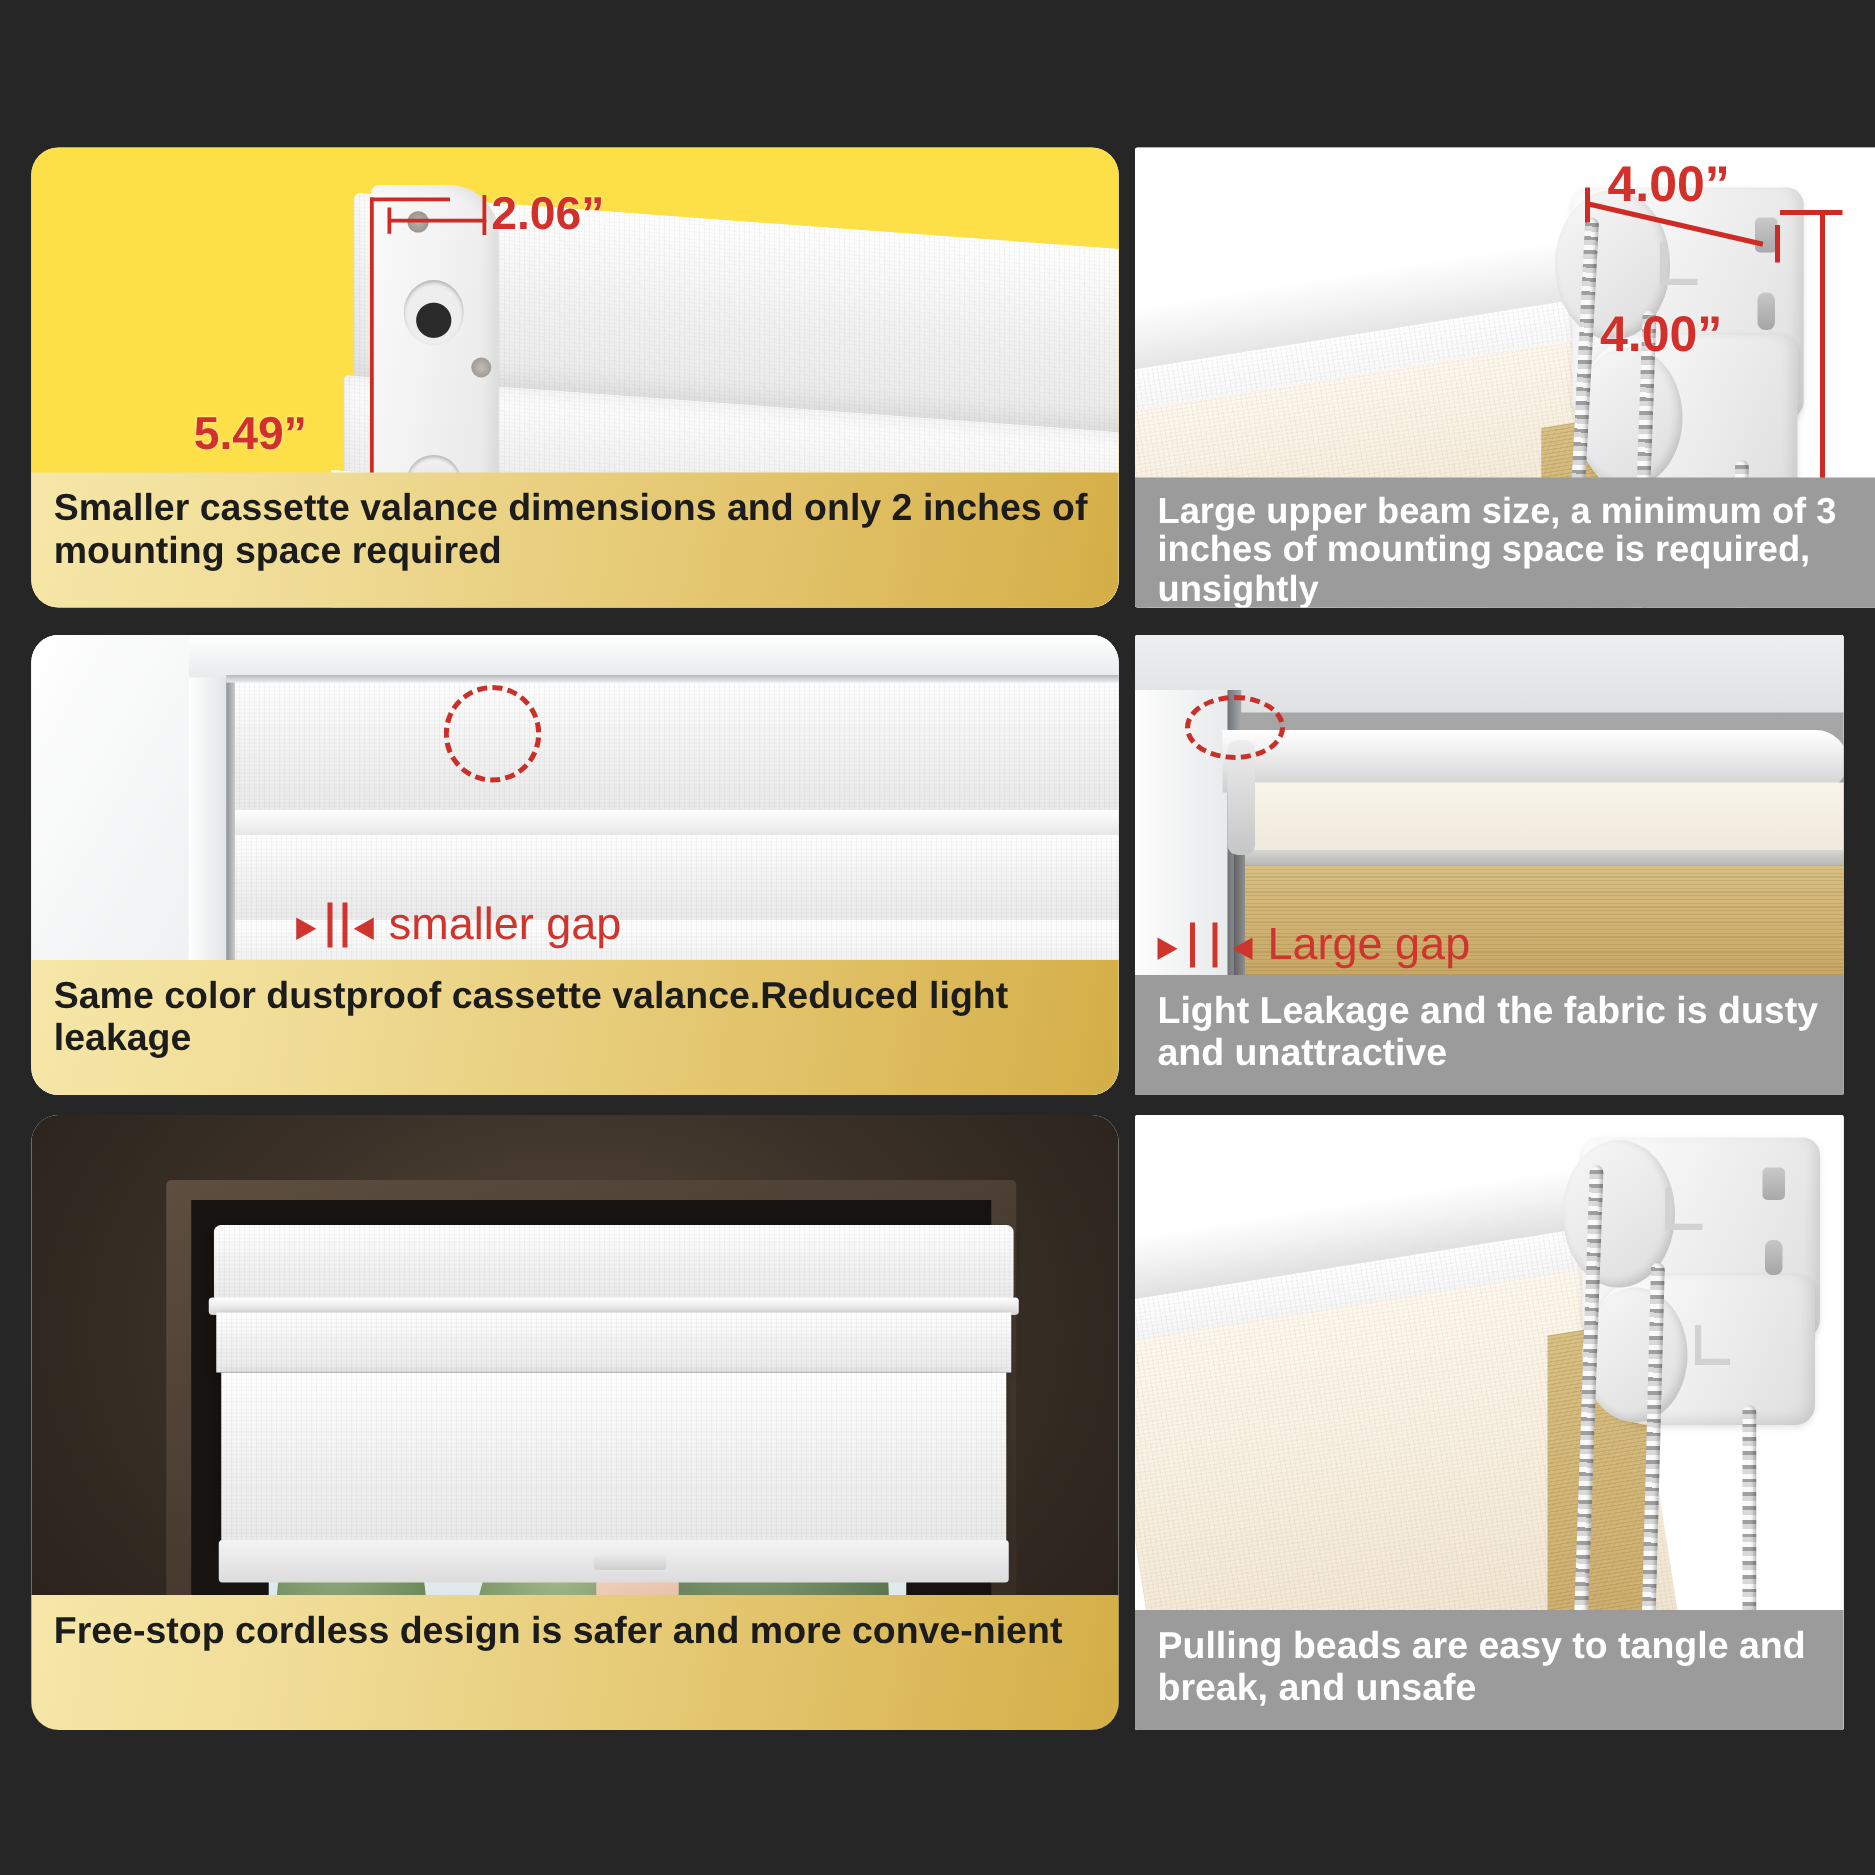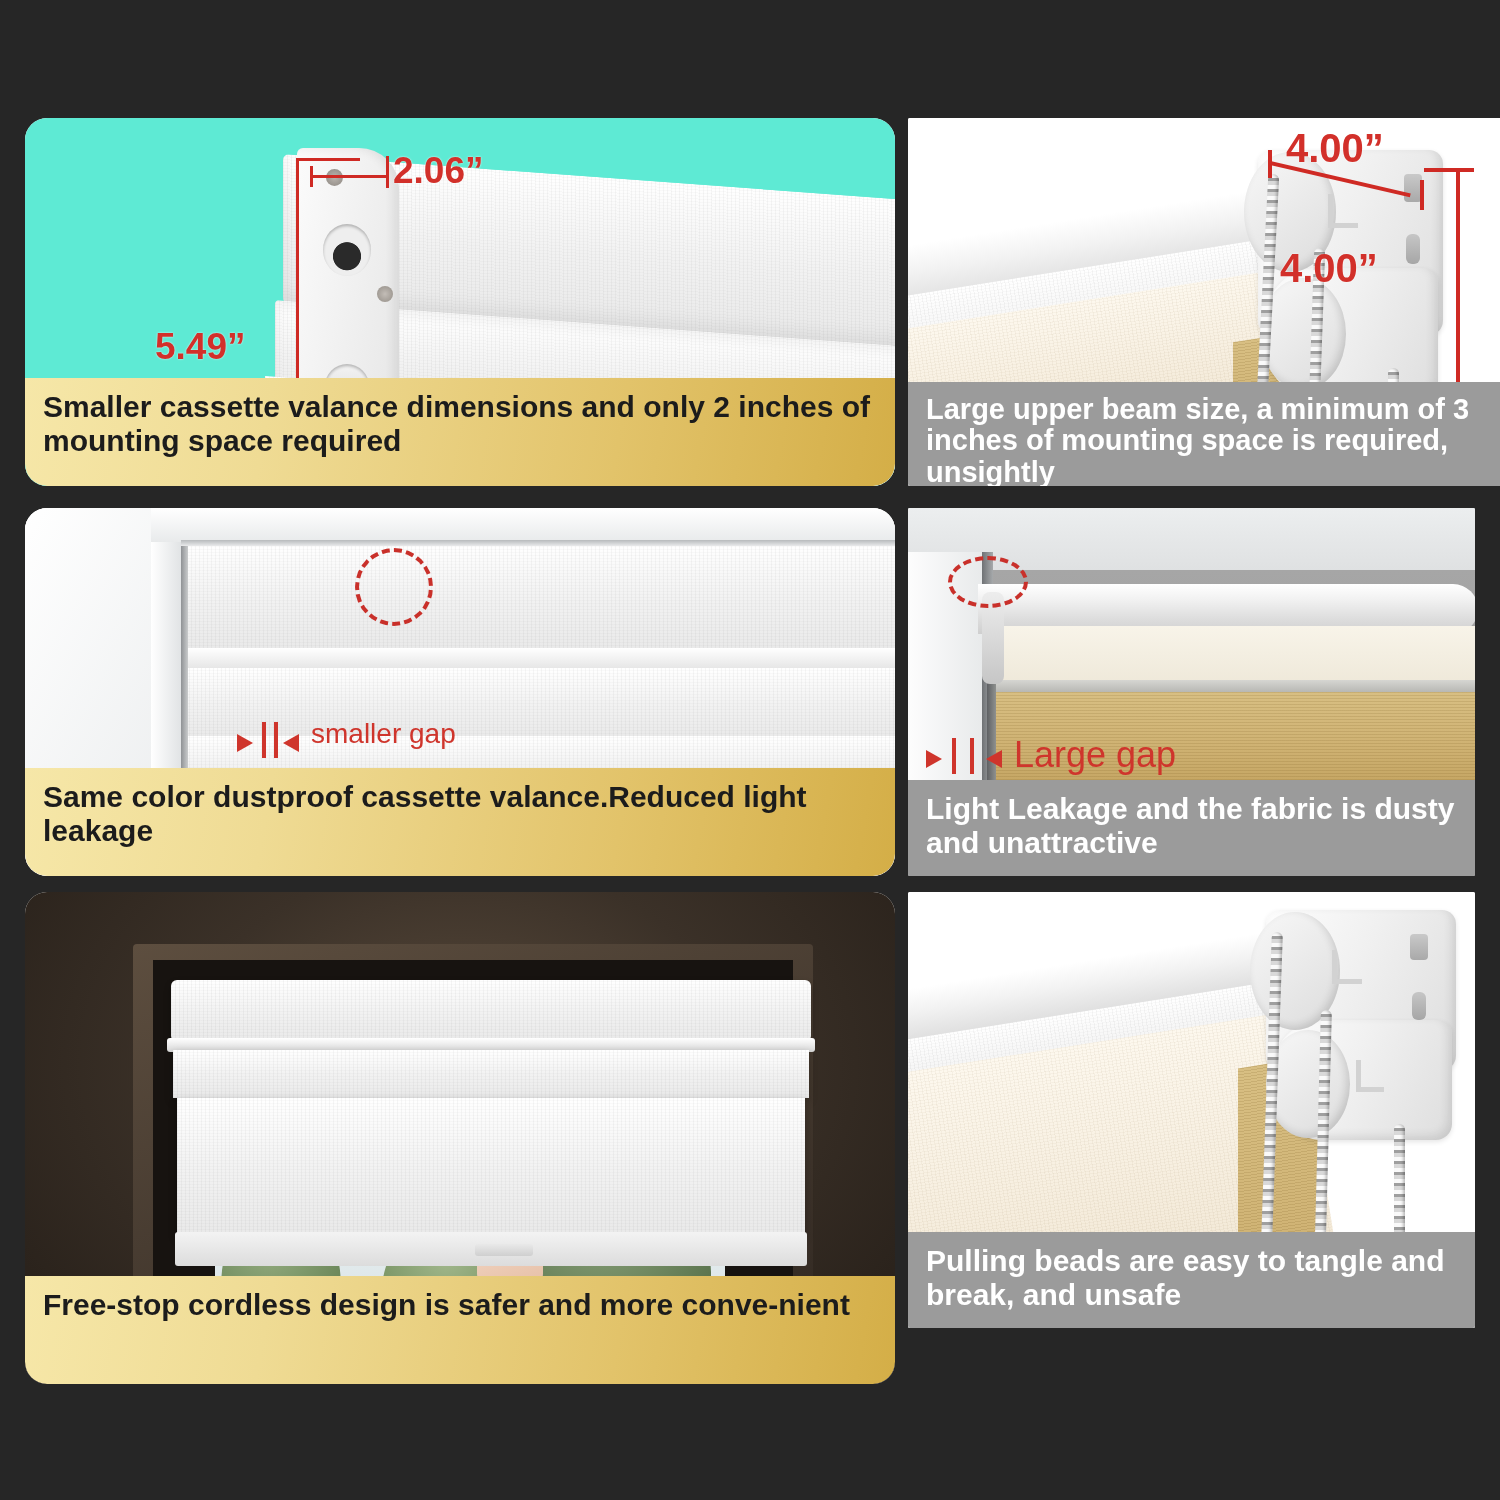--- a/index.html
+++ b/index.html
@@ -160,21 +160,21 @@
   .wf-outer { position: absolute; background: linear-gradient(120deg,#ffffff,#eceeef); }
   .wf-bevel { position: absolute; background: linear-gradient(120deg,#f7f8f9,#dfe2e4); }
 </style>
 </head>
 <body>
 
 <div id="page">
 
 
   <div class="panel left" style="left:25px;top:118px;width:870px;height:368px;">
-    <div class="photo" style="background:#5eead4;text-decoration:underline;">
+    <div class="photo" style="background:#fde047;text-decoration:underline;">
 
       <div class="p1-body tex-white" style="left:258px;top:36px;width:630px;height:150px;
                   transform:skewY(4.2deg);transform-origin:left top;"></div>
       <div class="p1-roll tex-white" style="left:250px;top:182px;width:640px;height:110px;
                   transform:skewY(4.2deg);transform-origin:left top;"></div>
       <div class="tex-white" style="position:absolute;left:240px;top:258px;width:660px;height:120px;
                   transform:skewY(4.2deg);transform-origin:left top;"></div>
 
       <div class="p1-bracket" style="left:272px;top:30px;width:102px;height:312px;"></div>
       <div class="p1-knob" style="left:298px;top:106px;width:48px;height:52px;
@@ -259,21 +259,21 @@
                   background:linear-gradient(90deg,#8f9295,#c9cbcc);"></div>
       <div style="position:absolute;left:156px;top:32px;width:718px;height:6px;
                   background:linear-gradient(180deg,#b7babc,#e9eaeb);"></div>
 
       <div class="dash-ellipse" style="left:330px;top:40px;width:78px;height:78px;"></div>
 
       <div class="arrow-r" style="left:212px;top:226px;"></div>
       <div class="tickbar" style="left:237px;top:214px;height:36px;"></div>
       <div class="tickbar" style="left:249px;top:214px;height:36px;"></div>
       <div class="arrow-l" style="left:258px;top:226px;"></div>
-      <div class="gap-label" style="left:286px;top:210px;font-size:28px;">smaller gap</div>
+      <div class="gap-label" style="left:286px;top:210px;font-size:36px;">smaller gap</div>
     </div>
 
     <div class="cap good" style="height:108px;">Same color dustproof cassette valance.Reduced light leakage</div>
   </div>
 
   <div class="panel left" style="left:25px;top:892px;width:870px;height:492px;">
     <div class="photo">
       <div class="wall"></div>
 
       <div class="win-frame" style="left:108px;top:52px;width:680px;height:440px;border-radius:4px;"></div>
@@ -335,21 +335,21 @@
       <div class="arrow-r" style="left:18px;top:242px;"></div>
       <div class="tickbar" style="left:44px;top:230px;height:36px;"></div>
       <div class="tickbar" style="left:62px;top:230px;height:36px;"></div>
       <div class="arrow-l" style="left:78px;top:242px;"></div>
       <div class="gap-label" style="left:106px;top:226px;font-size:36px;">Large gap</div>
     </div>
 
     <div class="cap bad" style="height:96px;">Light Leakage and the fabric is dusty and unattractive</div>
   </div>
 
-  <div class="panel right" style="left:908px;top:892px;width:567px;height:436px;">
+  <div class="panel right" style="left:908px;top:892px;width:567px;height:492px;">
     <div class="photo" style="background:#fff;">
 
       <div class="tube tex-white" style="left:-40px;top:34px;width:440px;height:78px;
                   transform:rotate(-9deg);transform-origin:right center;"></div>
       <div class="tex-white" style="position:absolute;left:-40px;top:86px;width:430px;height:90px;
                   transform:rotate(-9deg);transform-origin:right center;"></div>
       <div class="tex-beige" style="position:absolute;left:-30px;top:118px;width:420px;height:370px;
                   transform:rotate(-9deg);transform-origin:right top;"></div>
       <div class="tex-khaki" style="position:absolute;left:330px;top:170px;width:82px;height:322px;
                   transform:skewY(-9deg);"></div>

